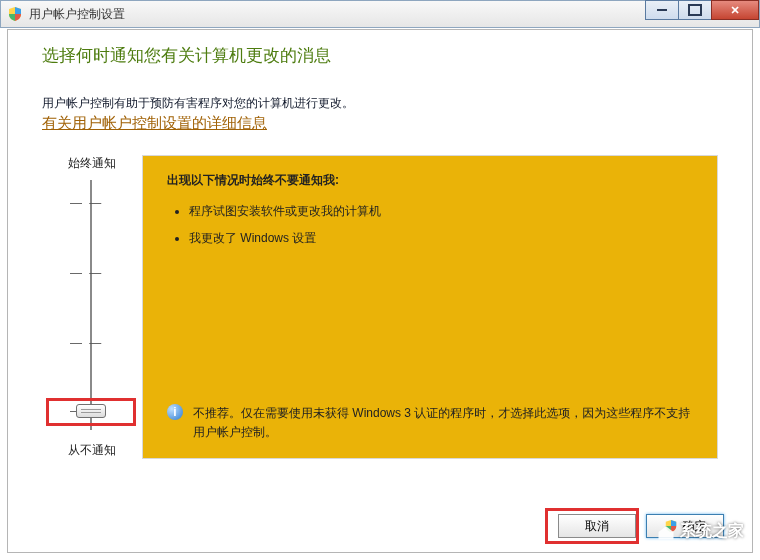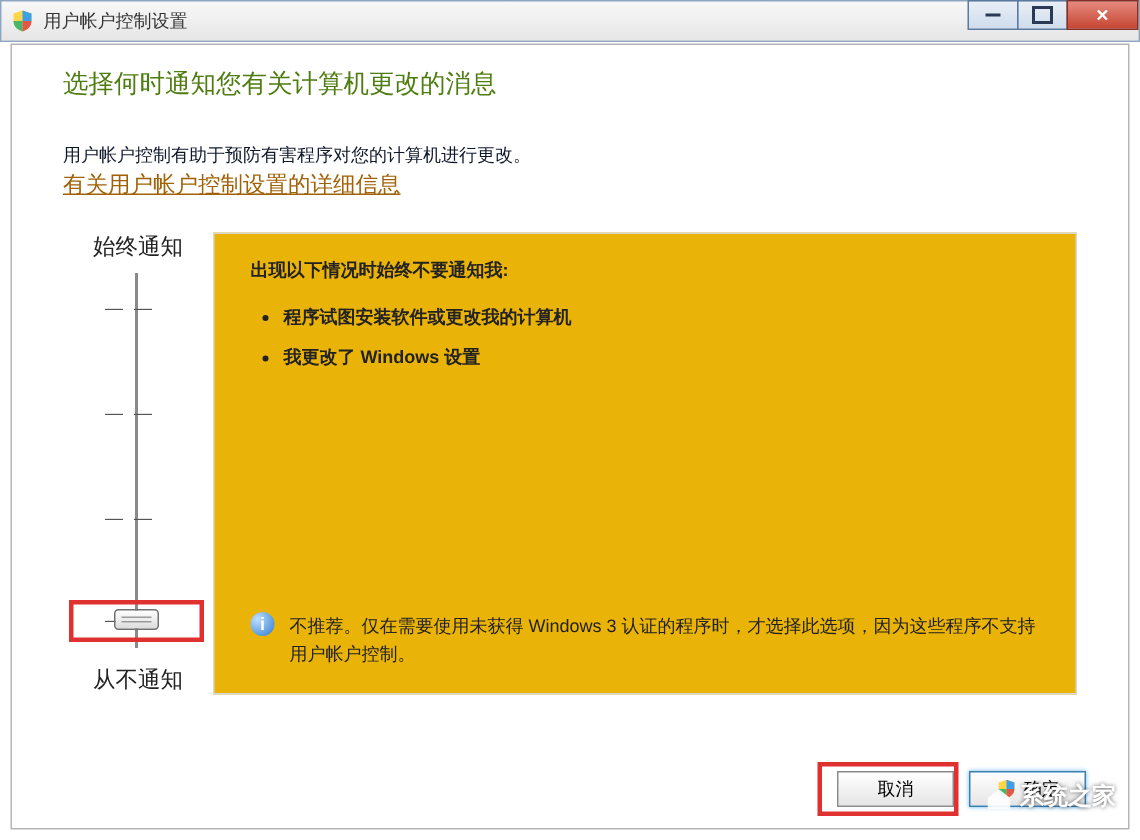--- a/index.html
+++ b/index.html
@@ -19,38 +19,38 @@
     
     .content { padding: 14px 34px 0 34px; }
     
     .heading { color: #4d7c0f; font-size: 17px; font-weight: normal; margin-bottom: 28px; }
     .desc { font-size: 12px; color: #0f172a; margin-bottom: 2px; }
     .help-link { font-size: 15px; color: #a16207; text-decoration: underline; cursor: pointer; }
     
     .layout { display:flex; margin-top: 22px; }
     
     .slider-col { width: 100px; flex-shrink:0; position:relative; }
-    .slider-label { font-size:15px; color:#222; text-align:center; }
+    .slider-label { font-size:12px; color:#222; text-align:center; }
     .slider-track-wrap { position:relative; height: 260px; margin-top: 8px; }
     .slider-track { position:absolute; left: 48px; top: 0; width:2px; height: 250px; background:#8a8a8a; }
     .tick { position:absolute; font-size:12px; color:#555; letter-spacing: 2px; left: 28px; }
     .tick1 { top: 16px; }
     .tick2 { top: 86px; }
     .tick3 { top: 156px; }
     .tick4 { top: 224px; }
     .thumb { position:absolute; left: 34px; width:30px; height:14px; border:1px solid #707070; border-radius:3px; background:linear-gradient(#fff,#dcdcdc); }
     .thumb-inner-lines::before,.thumb-inner-lines::after{content:"";position:absolute;left:4px;right:4px;height:1px;background:#9a9a9a;}
     .thumb-inner-lines::before{top:4px;}
     .thumb-inner-lines::after{bottom:4px;}
     
     .hl-box { position:absolute; left: 4px; top: 218px; width: 90px; height: 28px; border:3px solid #e03030; }
     
     .info-col { flex:1; border:1px solid #d8d8d8; background:#eab308; padding: 16px 20px 16px 24px; font-size: 12px; color:#222; display:flex; flex-direction:column; min-height: 290px; }
     .info-title { font-weight: bold; margin-bottom: 14px; }
-    .bullets { padding-left: 22px; font-weight: bold; }
+    .bullets { padding-left: 22px; }
     .bullets li { margin-bottom: 10px; list-style: disc; }
     
     .warn-row { display:flex; align-items:flex-start; margin-top:auto; }
     .info-icon { width:16px; height:16px; border-radius:50%; background: radial-gradient(circle at 30% 30%, #bfe0ff, #2a7ad1); color:#fff; font-weight:bold; font-size:12px; text-align:center; line-height:16px; margin-right:10px; flex-shrink:0; }
     .warn-text { line-height: 1.6; }
     
     .buttons { position:absolute; right: 28px; bottom: 14px; display:flex; gap: 10px; }
     .btn { min-width: 78px; height: 24px; border:1px solid #8a8a8a; background:linear-gradient(#fff,#e5e5e5); font-size:12px; display:flex; align-items:center; justify-content:center; gap:5px; cursor:pointer; }
     .btn.primary { border-color:#3c7fb1; box-shadow: 0 0 3px #6cb7f0; }
     .mini-shield { width:14px; height:14px; }

